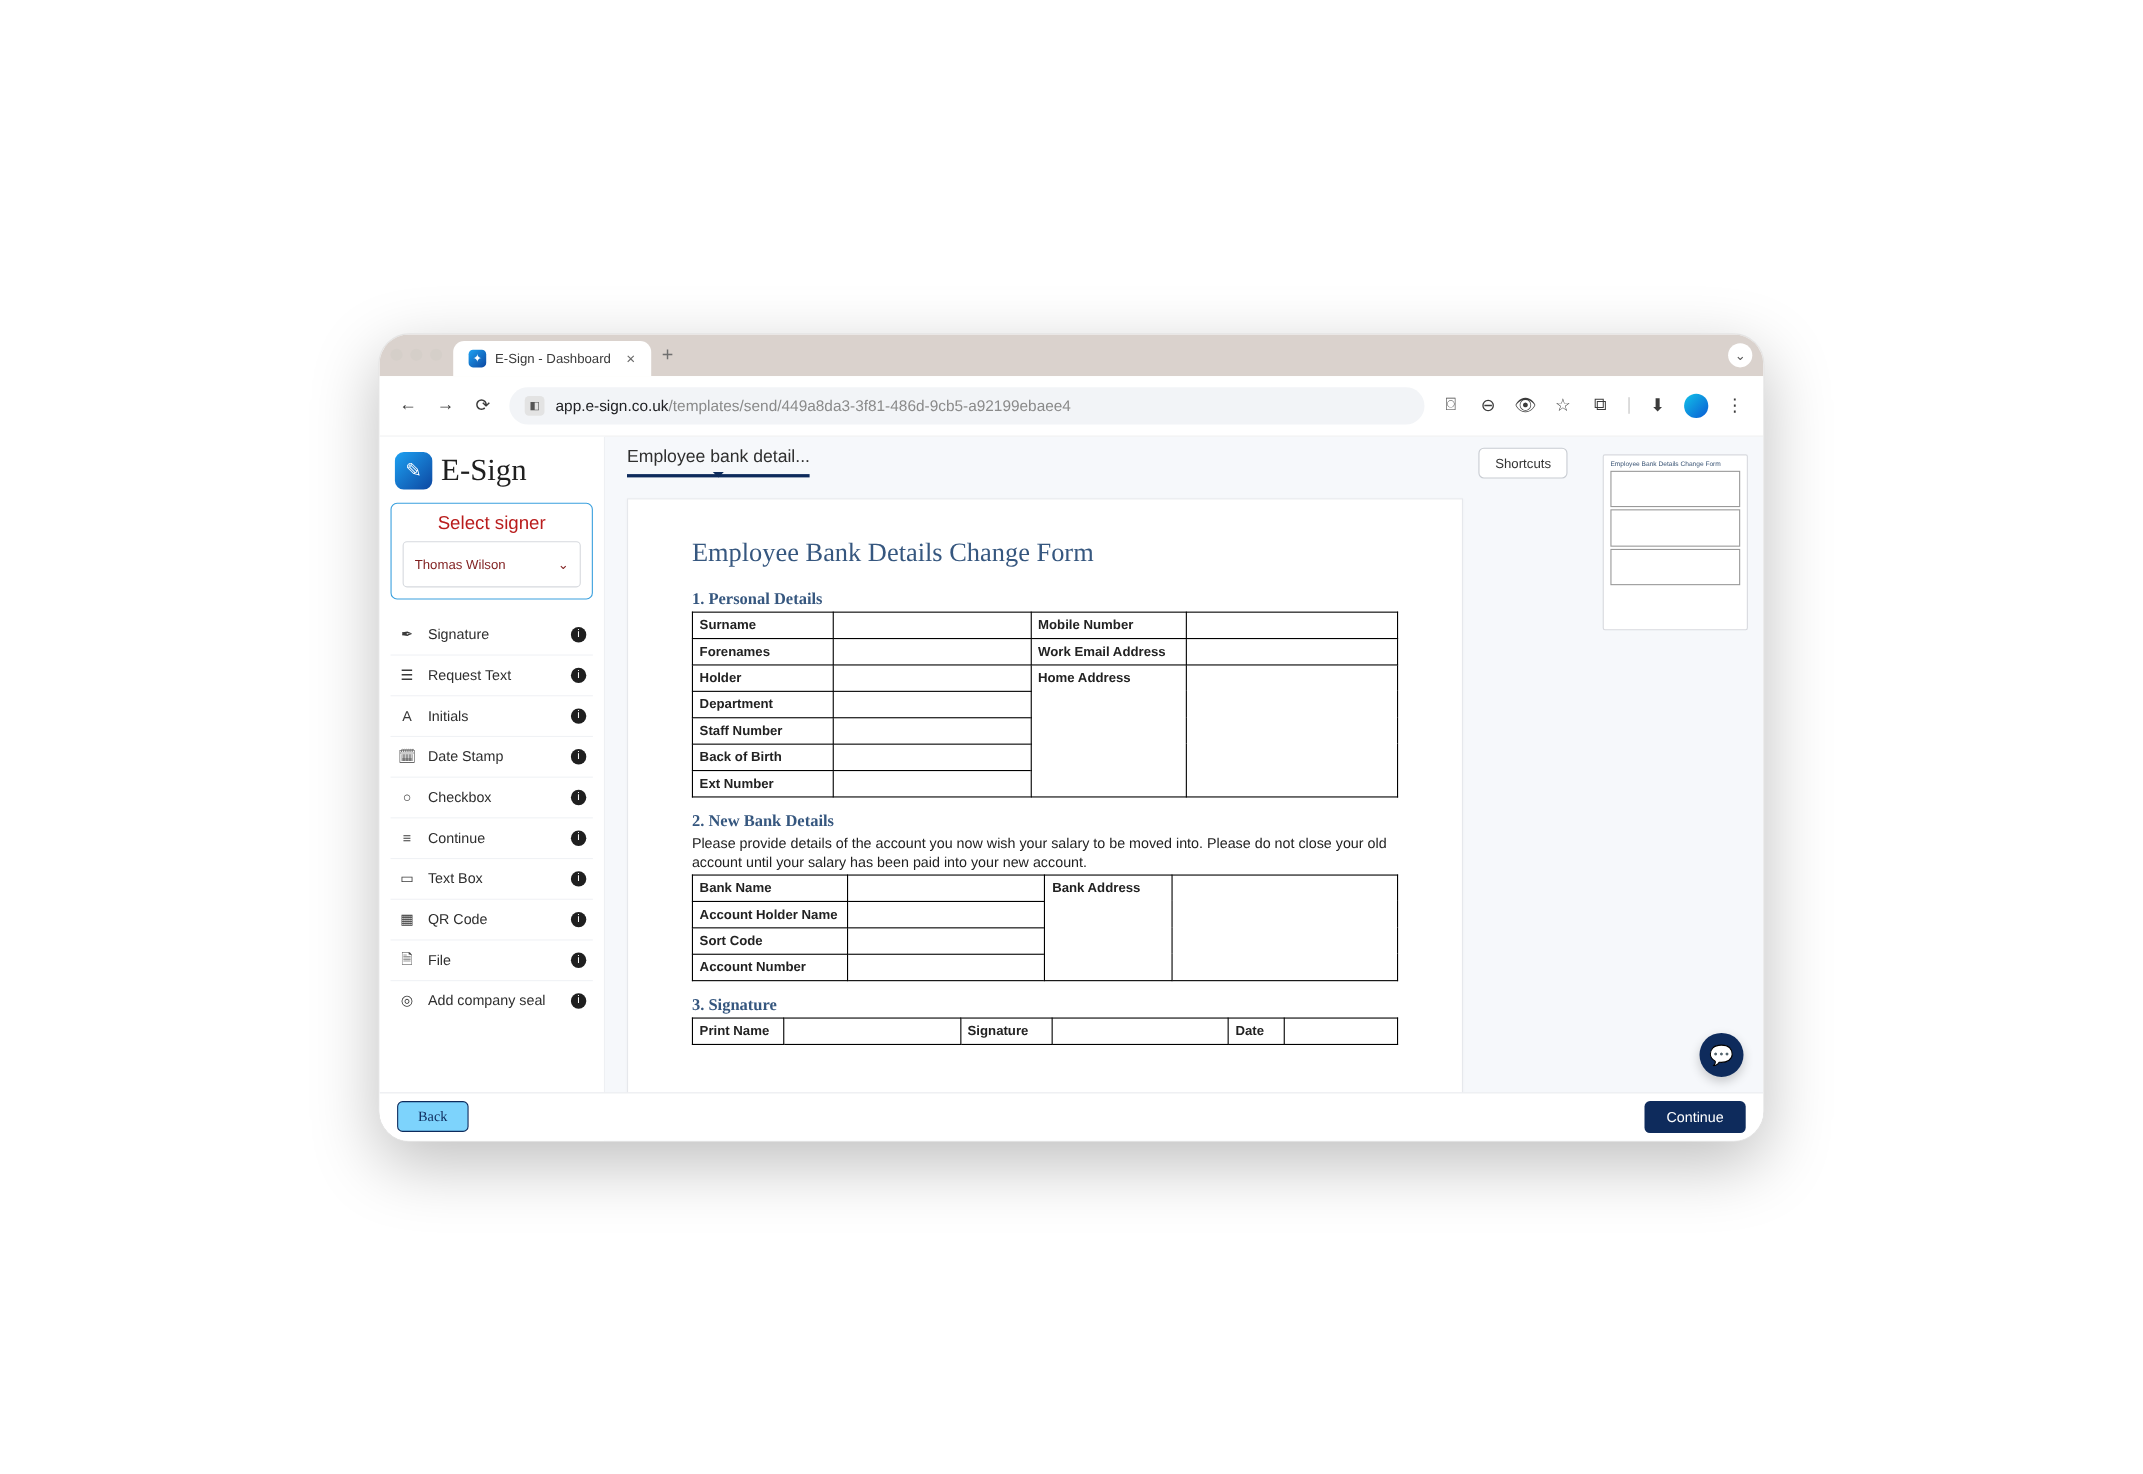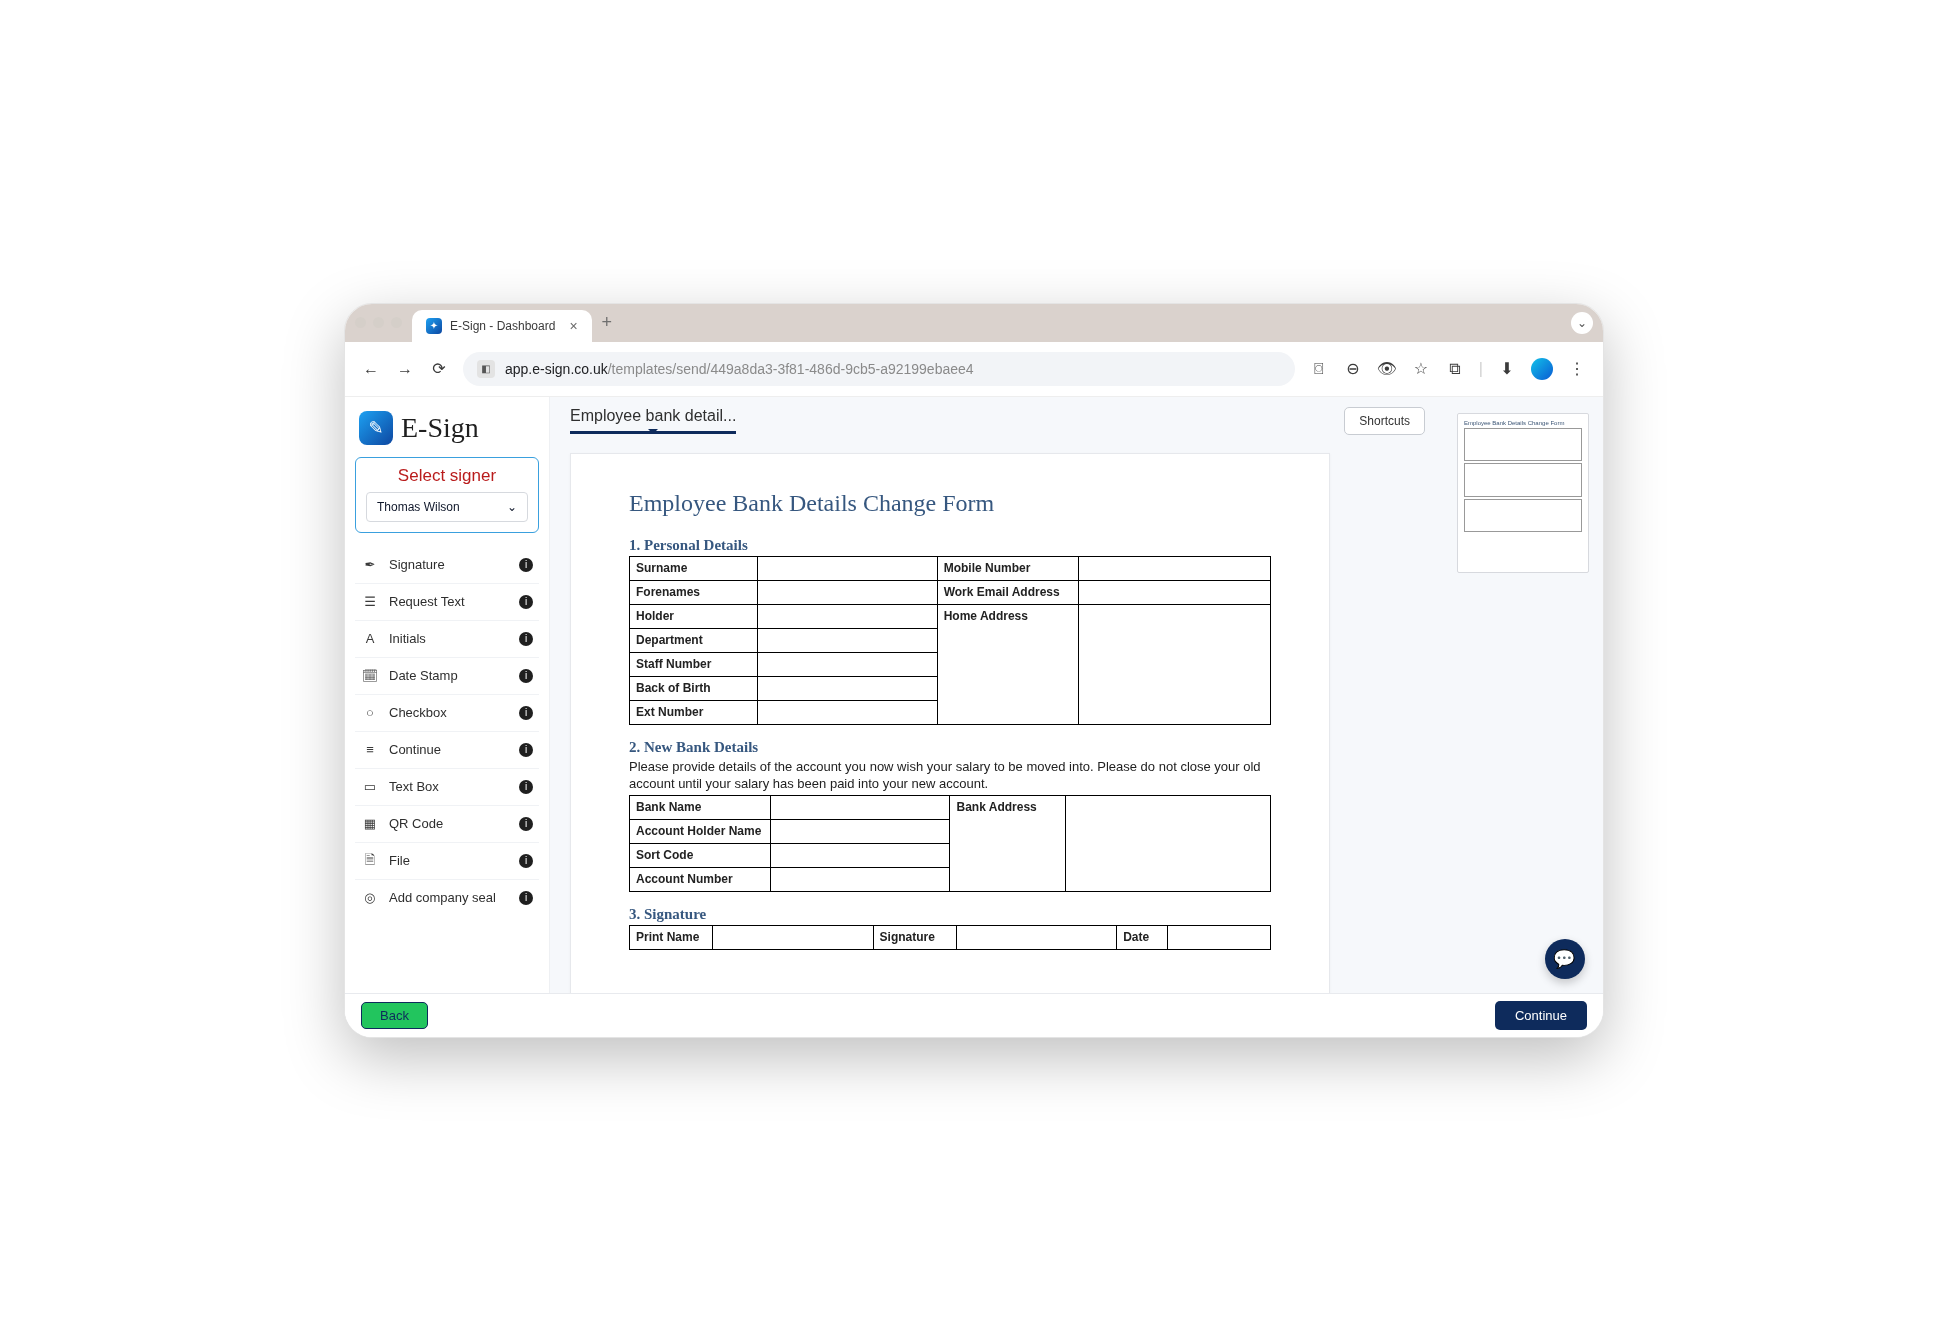--- a/index.html
+++ b/index.html
@@ -132,22 +132,22 @@
     border:1.5px solid #3aa0de;
     border-radius:6px;
     padding:8px 10px 10px 10px;
     margin-bottom:14px;
   }
   .signer-label{
     text-align:center;font-size:17px;color:#b91c1c;margin-bottom:6px;
   }
   .signer-select{
     border:1px solid #d6d9de;border-radius:4px;
-    height:30px;display:flex;align-items:center;justify-content:space-between;
-    padding:0 10px;font-size:12px;color:#0f172a;cursor:pointer;background:#fff;
+    height:42px;display:flex;align-items:center;justify-content:space-between;
+    padding:0 10px;font-size:12px;color:#7f1d1d;cursor:pointer;background:#fff;
   }
   .field-list{display:flex;flex-direction:column;}
   .field-item{
     display:flex;align-items:center;justify-content:space-between;
     padding:9px 6px;font-size:13px;color:#2e2e2e;cursor:pointer;
     border-bottom:1px solid #f0f2f5;
   }
   .field-item:last-child{border-bottom:none;}
   .field-left{display:flex;align-items:center;gap:10px;}
   .field-icon{width:18px;height:18px;display:flex;align-items:center;justify-content:center;color:#3a3a3a;}
@@ -223,22 +223,22 @@
   }
   .thumb .tbox{border:0.5px solid #999;flex:1;}
 
   .footer{
     position:absolute;bottom:0;left:0;right:0;
     background:#fff;border-top:1px solid #e8eaee;
     height:44px;display:flex;align-items:center;justify-content:space-between;
     padding:0 16px;
   }
   .back-btn{
-    border:1.5px solid #0e2b5c;border-radius:5px;background:#22c55e;
-    color:#0e2b5c;font-size:13px;padding:5px 18px;cursor:pointer;
+    border:1.5px solid #0e2b5c;border-radius:5px;background:#7dd3fc;
+    color:#0e2b5c;font-size:13px;padding:5px 18px;cursor:pointer;font-family:Liberation Serif, serif;
   }
   .continue-btn{
     border:none;border-radius:5px;background:#0e2b5c;color:#fff;
     font-size:13px;padding:7px 20px;cursor:pointer;
   }
 
   .chat-bubble{
     position:absolute;right:18px;bottom:58px;
     width:40px;height:40px;border-radius:50%;background:#0e2b5c;
     display:flex;align-items:center;justify-content:center;color:#fff;font-size:18px;

